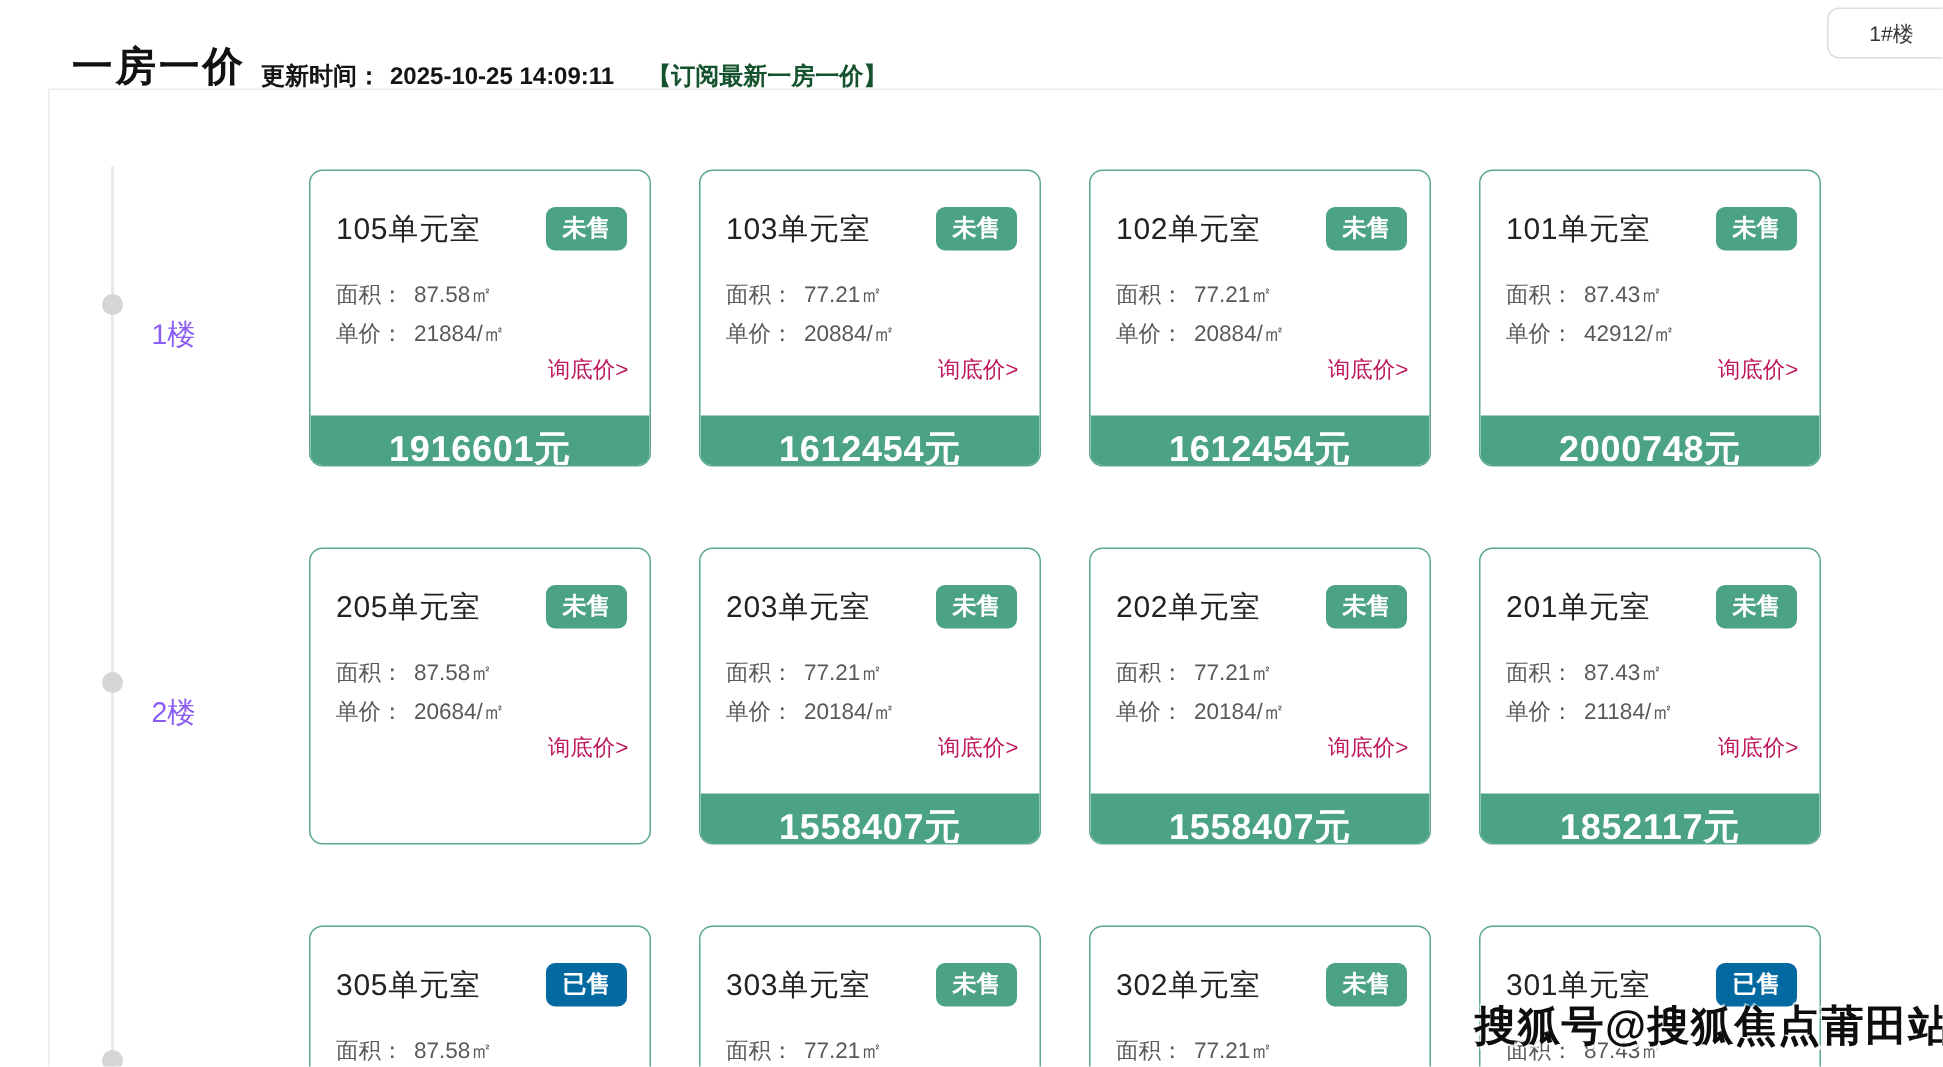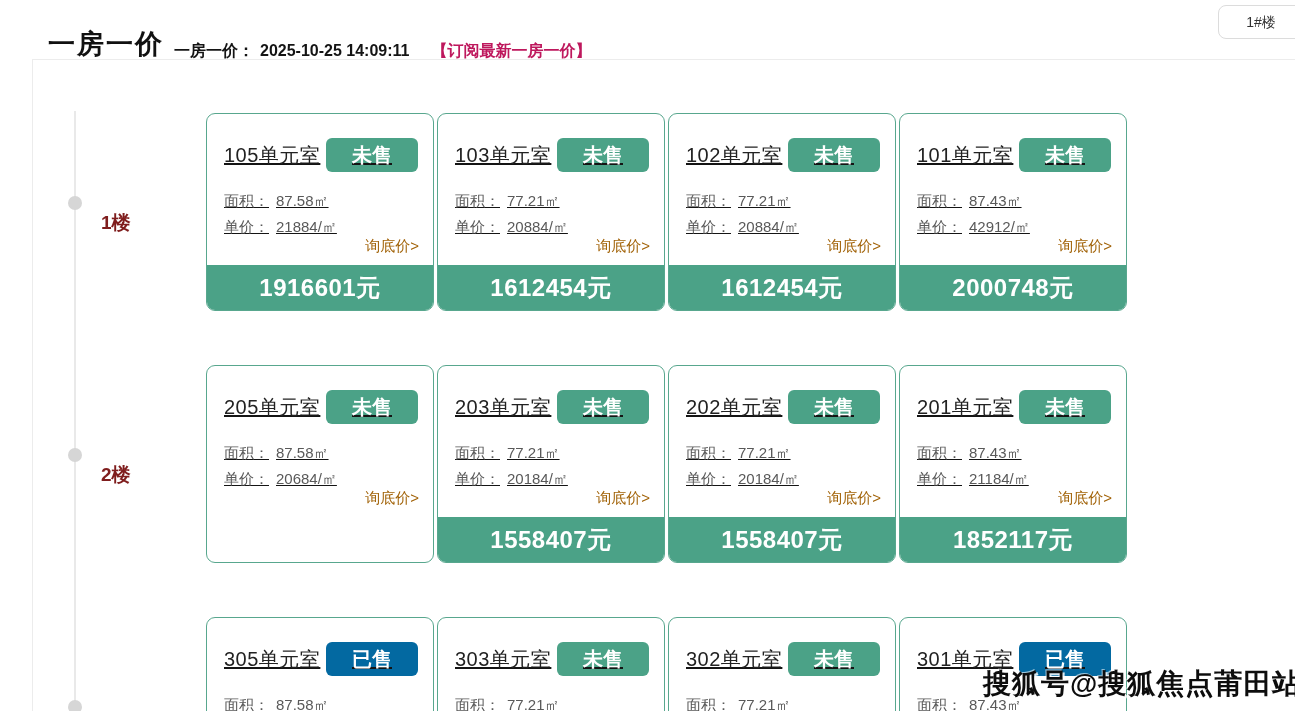--- a/index.html
+++ b/index.html
@@ -7,73 +7,73 @@
   body {
     position:relative; overflow:hidden; background:#ffffff;
     font-family:"Liberation Sans","DejaVu Sans",sans-serif;
     color:#141414;
   }
   
   .header { position:absolute; left:48px; top:10px; display:flex; align-items:flex-end; white-space:nowrap;margin-top:16px; }
   .page-title { font-size:27px; font-weight:900; color:#111; letter-spacing:2px; }
   .update { margin-left:10px; font-size:16px; font-weight:700; color:#141414; }
   .update .time { margin-left:6px; }
-  .subscribe { margin-left:22px; font-size:16px; font-weight:700; color:#be185d; text-decoration:none; cursor:pointer; }
+  .subscribe { margin-left:22px; font-size:16px; font-weight:700; color:#14532d; text-decoration:none; cursor:pointer; }
   .bselect {
     position:absolute; left:1218px; top:5px; width:86px; height:34px;
     background:#fff; border:1px solid #dcdcdc; border-radius:8px;
     font-size:14px; color:#333; text-align:center; line-height:32px; cursor:pointer;
     font-family:inherit;
   }
   
   .panel { position:absolute; left:32px; top:59px; width:1400px; height:900px; border:1px solid #ececec; background:#fff; }
   .tline { position:absolute; left:41px; top:51px; width:2px; height:840px; background:#e9e9e9; }
   .floor-row { position:absolute; left:0; width:1400px; height:198px; }
   .r0 { top:53px; } .r1 { top:305px; } .r2 { top:557px; }
   .dot { position:absolute; left:35px; top:83px; width:14px; height:14px; border-radius:50%; background:#d6d6d6; }
-  .floor-label { position:absolute; left:68px; top:97px; font-size:19px; font-weight:700; color:#7f1d1d; }
-  .cards { position:absolute; left:173px; top:0; display:flex; gap:3px;text-decoration:underline; }
+  .floor-label { position:absolute; left:68px; top:97px; font-size:19px; font-weight:400; color:#8b5cf6; }
+  .cards { position:absolute; left:173px; top:0; display:flex; gap:32px; }
   
   .card {
     position:relative; width:228px; height:198px; background:#fff;
     border:1px solid #58a78e; border-radius:9px; overflow:hidden;
   }
   .card-head { padding:24px 15px 0 17px; display:flex; align-items:center; justify-content:space-between; }
   .unit-title { font-size:20px; color:#222; font-weight:500; letter-spacing:0.5px; }
   .badge {
-    background:#4ba287; color:#fff; font-size:20px; font-weight:700;
-    padding:5px 26px; border-radius:6px; line-height:1.2; flex:none;
+    background:#4ba287; color:#fff; font-size:16px; font-weight:700;
+    padding:5px 11px; border-radius:6px; line-height:1.2; flex:none;
   }
   .badge.sold { background:#0369a1; }
   .info { padding:20px 17px 0 17px; font-size:15px; color:#595959; }
   .info-row { display:flex; margin-bottom:7px; }
   .info-label { margin-right:7px; }
   .inquiry {
-    position:absolute; right:14px; top:123px; font-size:15px; color:#a16207;
+    position:absolute; right:14px; top:123px; font-size:15px; color:#be185d;
     text-decoration:none; cursor:pointer;margin-left:16px;
   }
   .price-band {
-    position:absolute; left:0; right:0; bottom:0; height:45px;
+    position:absolute; left:0; right:0; bottom:0; height:33px;
     background:#4ba287; color:#fff; font-size:24px; font-weight:700;
     text-align:center; line-height:45px; letter-spacing:0.5px;
   }
   
   .watermark {
     position:absolute; left:983px; top:665px; z-index:10; white-space:nowrap;
     font-size:28px; font-weight:700; color:#0d0d0d; letter-spacing:1px;
     text-shadow:2px 2px 0 rgba(255,255,255,0.85), -1px -1px 0 rgba(255,255,255,0.6);
   }
 </style>
 </head>
 <body>
 
 <div class="header">
   <h1 class="page-title">一房一价</h1>
   <div class="update">
-    <span>一房一价：</span><span class="time">2025-10-25 14:09:11</span>
+    <span>更新时间：</span><span class="time">2025-10-25 14:09:11</span>
   </div>
   <a class="subscribe">【订阅最新一房一价】</a>
 </div>
 <button class="bselect">1#楼</button>
 
 <div class="panel">
   <div class="tline"></div>
 
   <div class="floor-row r0">
     <span class="dot"></span>

